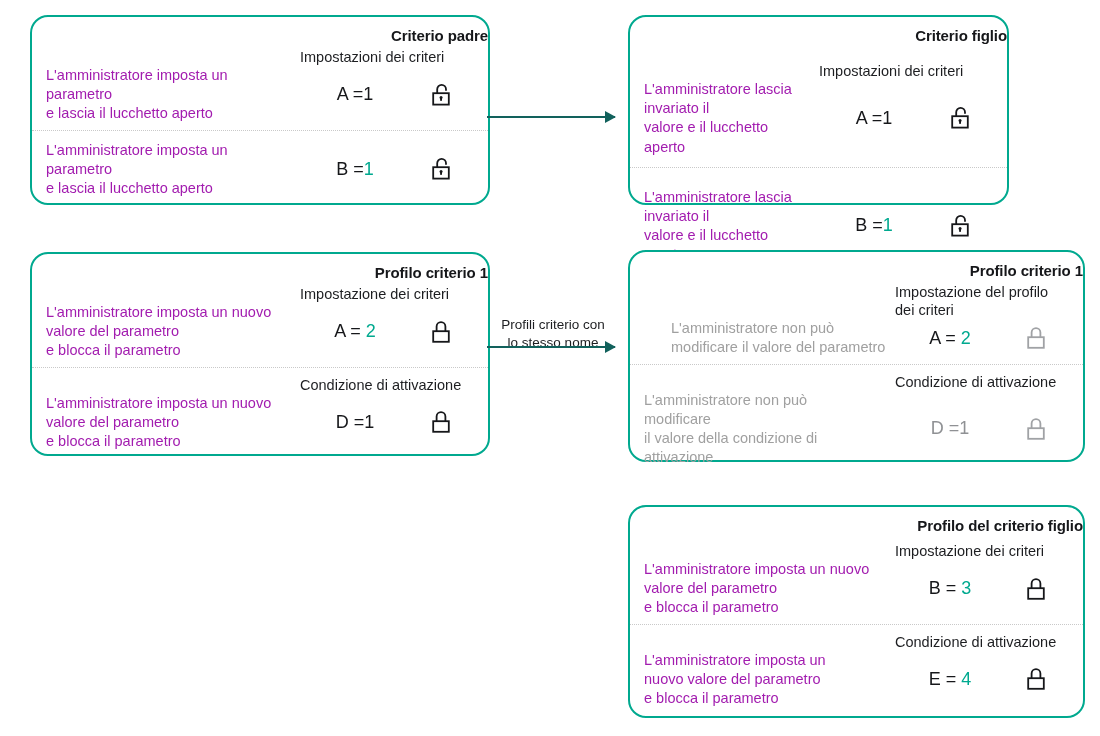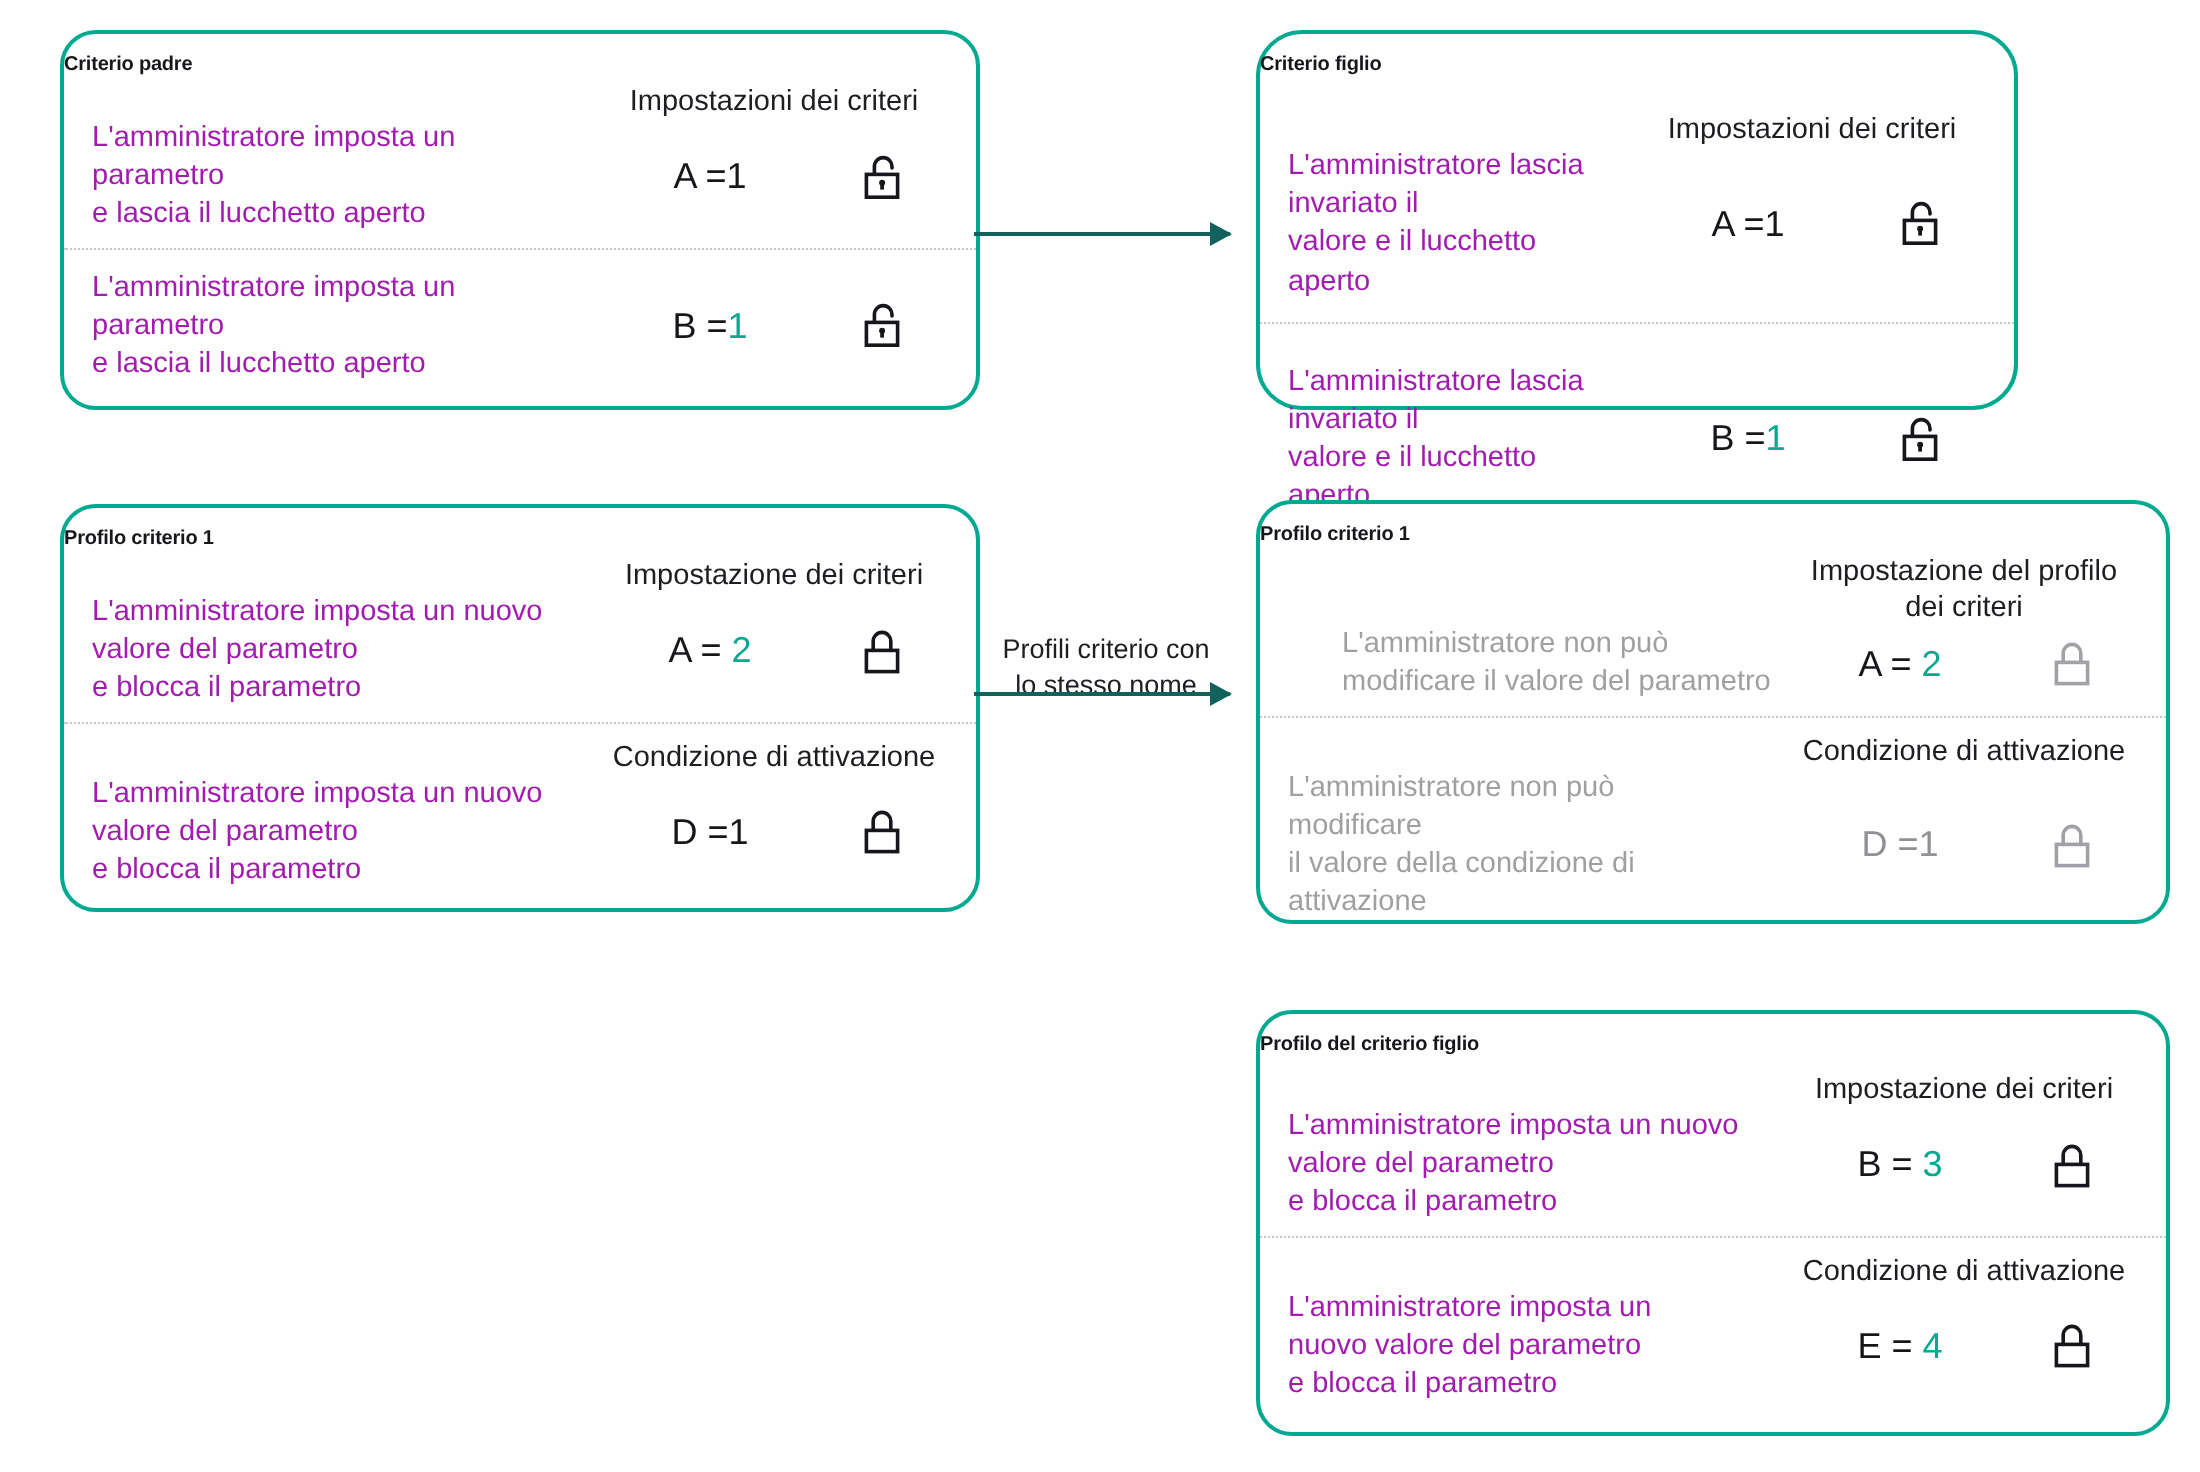--- a/index.html
+++ b/index.html
@@ -23,22 +23,22 @@
 
   
   .card {
     position: absolute;
     box-sizing: border-box;
     border: 2.5px solid #00a98f;
     border-radius: 18px;
     background: #ffffff;
   }
   .card-title {
-    text-align: left;
-    font-size: 10px;
+    text-align: right;
+    font-size: 15px;
     font-weight: bold;
     color: #16171a;
     letter-spacing: -0.1px;
     margin-top: 10px;
     margin-bottom: 2px;
   }
 
   
   .rows {
     position: relative;
@@ -47,21 +47,20 @@
     position: relative;
     display: grid;
     grid-template-columns: 1fr 110px 64px;
     align-items: center;
   }
   .row + .row {
     border-top: 1.5px dotted #c9c9c9;
   }
   .row-heading {
     grid-column: 2 / span 2;
-    text-align: center;
     font-size: 14.5px;
     color: #1d1e21;
     line-height: 1.25;
     padding: 2px 0 0 0;
     white-space: pre-line;
   }
   .row-desc {
     grid-column: 1;
     grid-row: 2;
     font-size: 14.5px;
@@ -124,21 +123,21 @@
     position: absolute;
     text-align: center;
     font-size: 13.5px;
     line-height: 1.3;
     color: #1d1e21;
     white-space: pre-line;
   }
 
   
   #card-parent      { left: 30px;  top: 15px;  width: 460px; height: 190px; }
-  #card-child       { left: 628px; top: 15px;  width: 381px; height: 190px; border-radius: 23px; }
+  #card-child       { left: 628px; top: 15px;  width: 381px; height: 190px; }
   #card-profile1    { left: 30px;  top: 252px; width: 460px; height: 204px; }
   #card-profile1r   { left: 628px; top: 250px; width: 457px; height: 212px; }
   #card-childprof   { left: 628px; top: 505px; width: 457px; height: 213px; }
 
   #arrow-top     { left: 487px; top: 116px; width: 128px; }
   #arrow-mid     { left: 487px; top: 346px; width: 128px; }
   #label-mid     { left: 487px; top: 316px; width: 132px; }
 </style>
 </head>
 <body>

